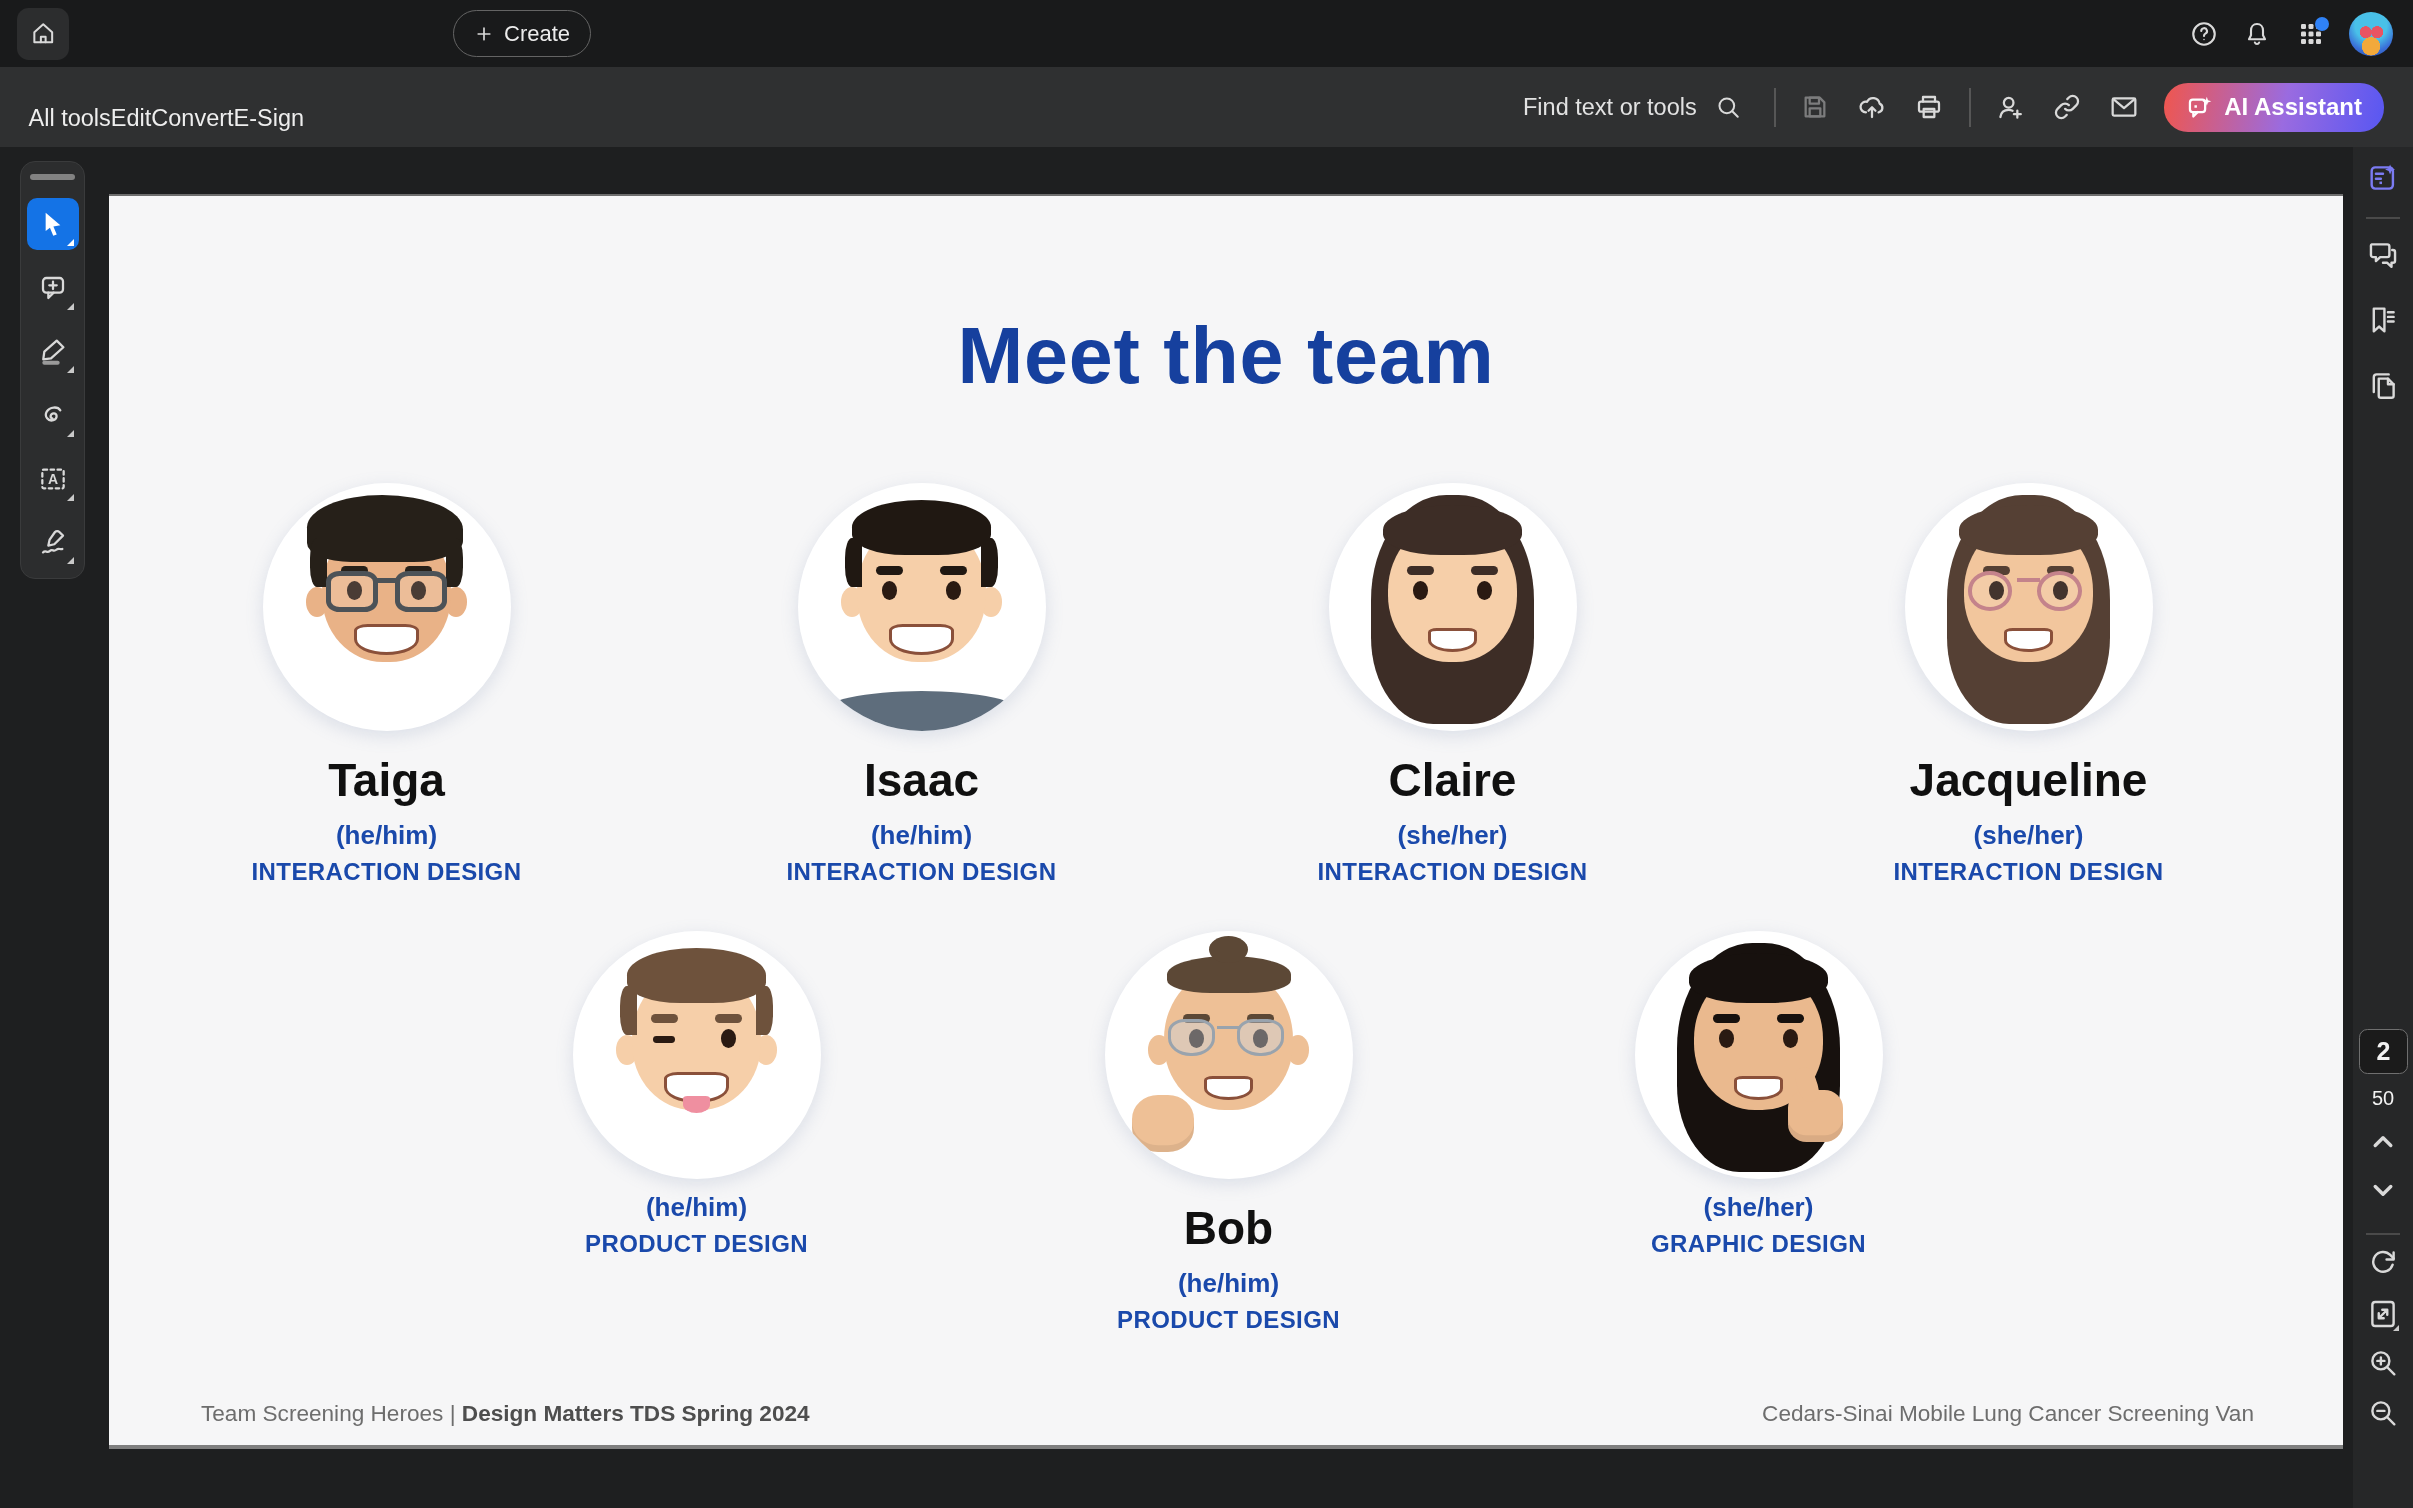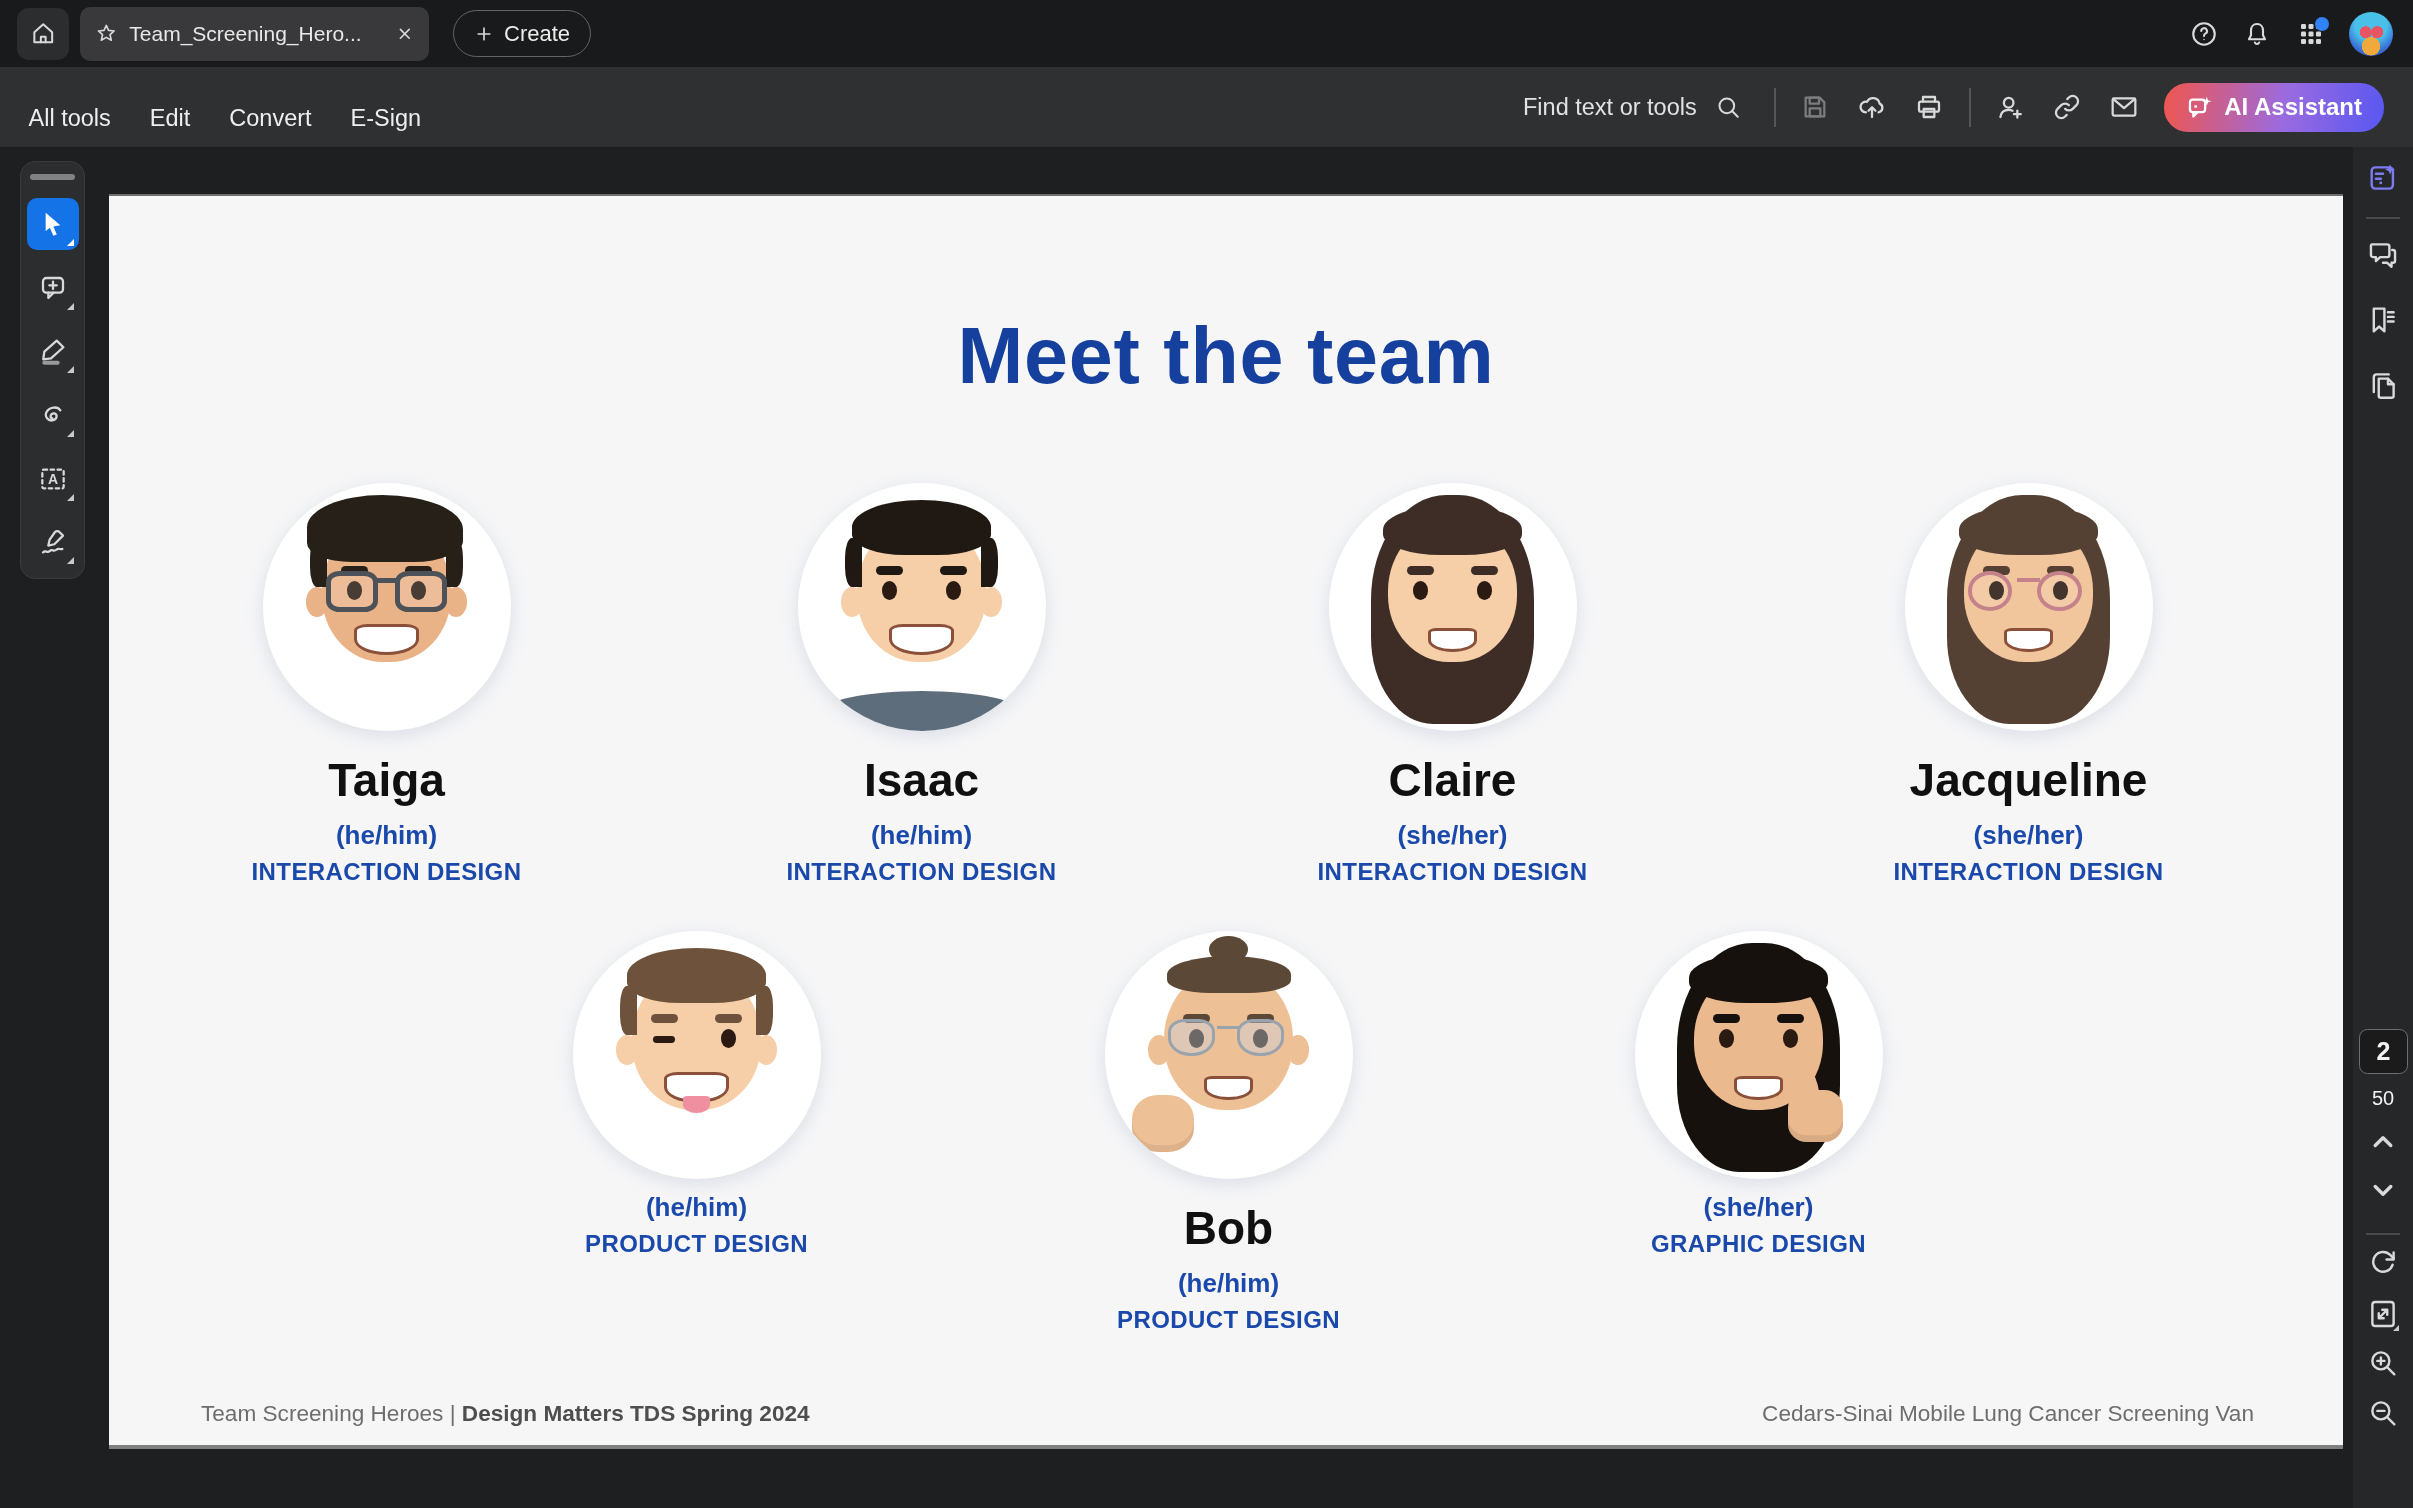--- a/index.html
+++ b/index.html
@@ -35,21 +35,21 @@
   .grid-wrap{position:relative;}
   .grid-dot{position:absolute;right:-3.4px;top:-1.7px;width:14.2px;height:14.2px;border-radius:50%;background:#2f82f7;}
   .profile{width:44px;height:44px;border-radius:50%;
     background:radial-gradient(circle at 50% 78%, #f2a93b 0 22%, transparent 23%),
                radial-gradient(circle at 38% 46%, #e85463 0 16%, transparent 17%),
                radial-gradient(circle at 64% 46%, #e85463 0 16%, transparent 17%),
                radial-gradient(circle at 50% 30%, #49c0e8 0 42%, #3a6fd8 70%, #2b4ea8 100%);}
 
   
   .menubar{position:absolute;left:0;top:67px;width:2413px;height:80px;background:#2f3031;}
-  .menu-items{position:absolute;left:28.5px;top:0;height:102px;display:flex;align-items:center;gap:39px;}
+  .menu-items{position:absolute;left:28.5px;top:0;height:102px;display:flex;align-items:center;}
   .menu-item{color:#eeeeee;font-size:23.5px;}
   .find-group{position:absolute;left:1523px;top:0;height:80px;display:flex;align-items:center;gap:17px;}
   .find-label{color:#e2e2e2;font-size:23.5px;}
   .find-group svg{width:28.5px;height:28.5px;}
   .action-group{position:absolute;right:29px;top:0;height:80px;display:flex;align-items:center;gap:22px;}
   .vdiv{width:1.7px;height:39px;background:#565656;}
   .act{width:35px;height:35px;}
   .act svg{width:32px;height:32px;}
   .act.dim svg{opacity:.45;}
   .ai-pill{height:49px;border-radius:24px;display:flex;align-items:center;gap:11.7px;padding:0 22px;
@@ -140,33 +140,20 @@
 
 <div class="tabbar">
   <div class="home-btn">
     <span class="ic">
       <svg viewBox="0 0 24 24">
           <path d="M4.5 11.2 L12 4.5 L19.5 11.2 V19.5 H4.5 Z"></path>
           <path d="M10 19.5 v-4.5 h4 v4.5"></path>
         </svg>
     </span>
   </div>
-  <div class="tab">
-    <span class="ic">
-      <svg viewBox="0 0 24 24">
-          <path d="M12 3.6 L14.4 8.9 L20.4 9.5 L16 13.5 L17.3 19.4 L12 16.3 L6.7 19.4 L8 13.5 L3.6 9.5 L9.6 8.9 Z"></path>
-        </svg>
-    </span>
-    <span class="tab-title">Team_Screening_Hero...</span>
-    <span class="ic tab-close">
-      <svg viewBox="0 0 24 24" style="stroke-width:2.2">
-          <path d="M6 6 L18 18 M18 6 L6 18"></path>
-        </svg>
-    </span>
-  </div>
   <div class="create-btn">
     <span class="ic">
       <svg viewBox="0 0 24 24" style="stroke-width:2">
           <path d="M12 5 V19 M5 12 H19"></path>
         </svg>
     </span>
     <span>Create</span>
   </div>
   <div class="tab-right">
     <span class="ic">

